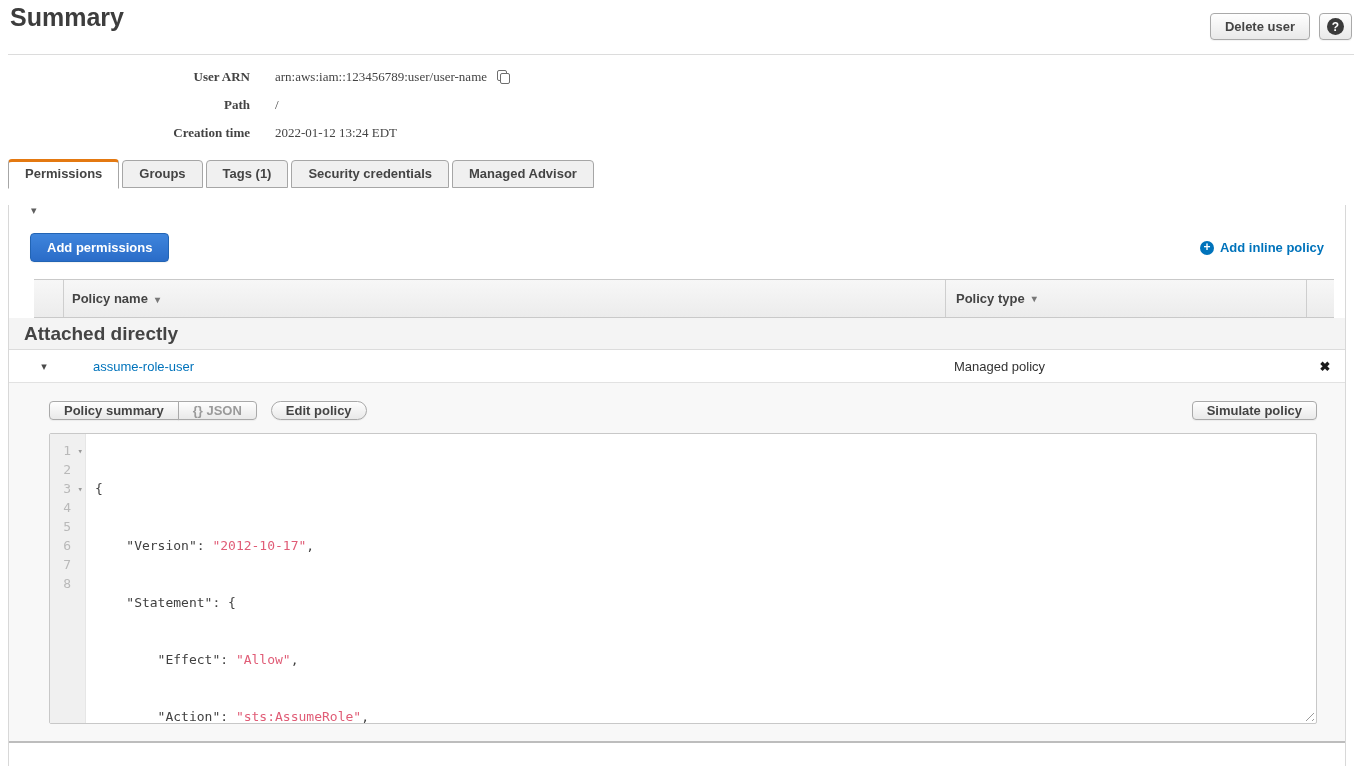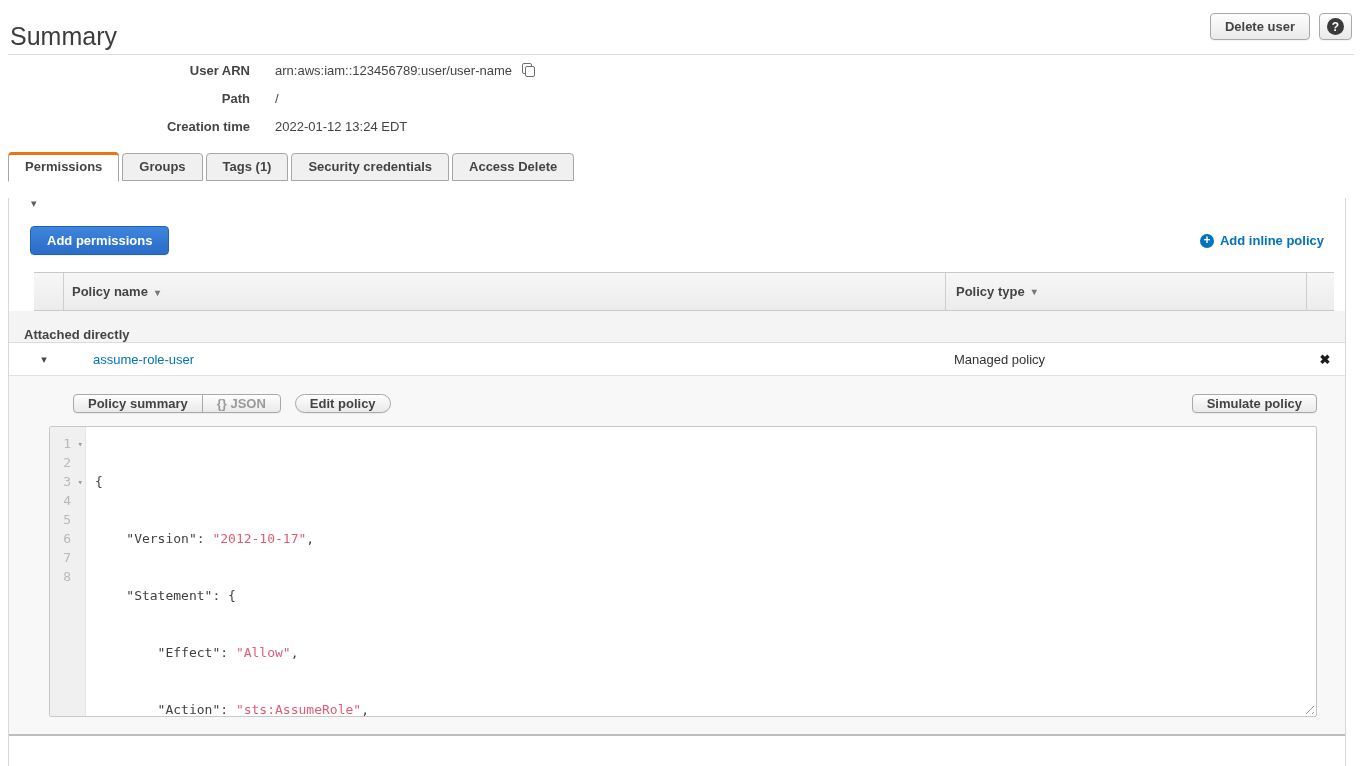--- a/index.html
+++ b/index.html
@@ -5,37 +5,37 @@
   * { box-sizing: border-box; }
   html,body { margin:0; padding:0; }
   body {
     width:1362px; height:766px; overflow:hidden;
     background:#fff; color:#444;
     font-family:"Liberation Sans", sans-serif;
     position:relative;
   }
   
   .page-header { position:relative; height:55px; margin:0 8px; border-bottom:1px solid #dcdcdc; }
-  .page-title { position:absolute; left:2px; top:22px; font-size:25px; font-weight:400; color:#3d3d3d; }
+  .page-title { position:absolute; left:2px; top:3px; font-size:25px; font-weight:700; color:#3d3d3d; }
   .header-actions { position:absolute; right:2px; top:13px; display:flex; gap:9px; }
   .btn {
     display:inline-flex; align-items:center; justify-content:center;
     background:linear-gradient(#fefefe,#e9e9e9);
     border:1px solid #a9a9a9; border-radius:4px;
     font-size:13px; font-weight:bold; color:#444;
     padding:1px 14px; box-shadow:0 1px 1px rgba(0,0,0,.05); cursor:pointer;
     white-space:nowrap;
   }
   .btn-help { padding:4px 7px; }
   .help-circle {
     width:17px; height:17px; border-radius:50%; background:#3a3a3a; color:#fff;
     font-size:12px; font-weight:bold; display:flex; align-items:center; justify-content:center;
   }
   
-  .info-section { margin-top:1px; }
+  .info-section { margin-top:8px;font-family:Liberation Serif, serif; }
   .info-row { display:flex; align-items:center; height:28px; font-size:13px; }
   .info-label { width:250px; text-align:right; font-weight:bold; }
   .info-value { margin-left:25px; display:flex; align-items:center; }
   .copy-icon { margin-left:10px; position:relative; width:14px; height:14px; cursor:pointer; }
   .copy-icon .back, .copy-icon .front {
     position:absolute; width:10px; height:11px; border:1px solid #6e6e6e; border-radius:2px; background:#fff;
   }
   .copy-icon .back { left:0; top:0; }
   .copy-icon .front { left:3px; top:3px; }
   
@@ -73,32 +73,32 @@
     border-top:1px solid #c9c9c9; border-bottom:1px solid #c9c9c9;
     font-size:13px; font-weight:bold;
   }
   .th-expander { width:30px; height:100%; border-right:1px solid #cecece; }
   .th-name { flex:1; padding-left:8px; cursor:pointer; }
   .th-type { width:361px; padding-left:10px; border-left:1px solid #cecece; height:100%; display:flex; align-items:center; cursor:pointer; }
   .th-action { width:28px; border-left:1px solid #cecece; height:100%; }
   .sort-caret { color:#787878; font-size:10px; margin-left:7px; }
   .group-row {
     height:32px; background:#f4f4f4; border-bottom:1px solid #dcdcdc;
-    display:flex; align-items:flex-end; padding-left:15px; font-size:13px; font-weight:bold;
+    display:flex; align-items:center; padding-left:15px; font-size:19px; font-weight:bold;
   }
   .policy-row { height:33px; display:flex; align-items:center; border-bottom:1px solid #e2e2e2; background:#fff; font-size:13px; }
   .row-expander { width:70px; text-align:center; color:#4a4a4a; font-size:11px; cursor:pointer; }
   .row-name { flex:1; padding-left:14px; }
   .row-name a { color:var(--link,#0073bb); text-decoration:none; cursor:pointer; }
   .row-type { width:361px; padding-left:10px; color:#333; }
   .row-close { width:40px; text-align:center; font-size:13px; font-weight:bold; color:#1a1a1a; cursor:pointer; }
   
   .expanded { background:#f8f8f8; border-bottom:2px solid #bdbdbd; padding:18px 28px 17px 40px; }
   .detail-buttons { display:flex; justify-content:space-between; align-items:center; }
-  .btn-group { display:flex;margin-left:24px; }
+  .btn-group { display:flex; }
   .btn-group .btn:first-child { border-radius:4px 0 0 4px; }
   .btn-json { border-radius:0 4px 4px 0; margin-left:-1px; color:#9a9a9a; }
   .btn-edit { margin-left:14px;border-radius:13px; }
   
   .editor {
     margin-top:13px; height:291px; border:1px solid #c8c8c8; border-radius:2px; background:#fff;
     display:flex; position:relative;
     font-family:"DejaVu Sans Mono", monospace; font-size:13px; line-height:19px;
   }
   .gutter { width:36px; background:#f0f0f0; color:#b9b9b9; text-align:right; padding-top:7px; border-right:1px solid #e6e6e6; }
@@ -145,21 +145,21 @@
     <div class="info-label">Creation time</div>
     <div class="info-value">2022-01-12 13:24 EDT</div>
   </div>
 </div>
 
 <div class="tabs">
   <div class="tab active">Permissions</div>
   <div class="tab">Groups</div>
   <div class="tab">Tags (1)</div>
   <div class="tab">Security credentials</div>
-  <div class="tab">Access Delete</div>
+  <div class="tab">Managed Advisor</div>
 </div>
 
 <div class="panel">
 
   <div class="section-header">
     <span class="caret">▾</span>
   </div>
 
   <div class="toolbar">
     <button class="btn btn-primary">Add permissions</button>

